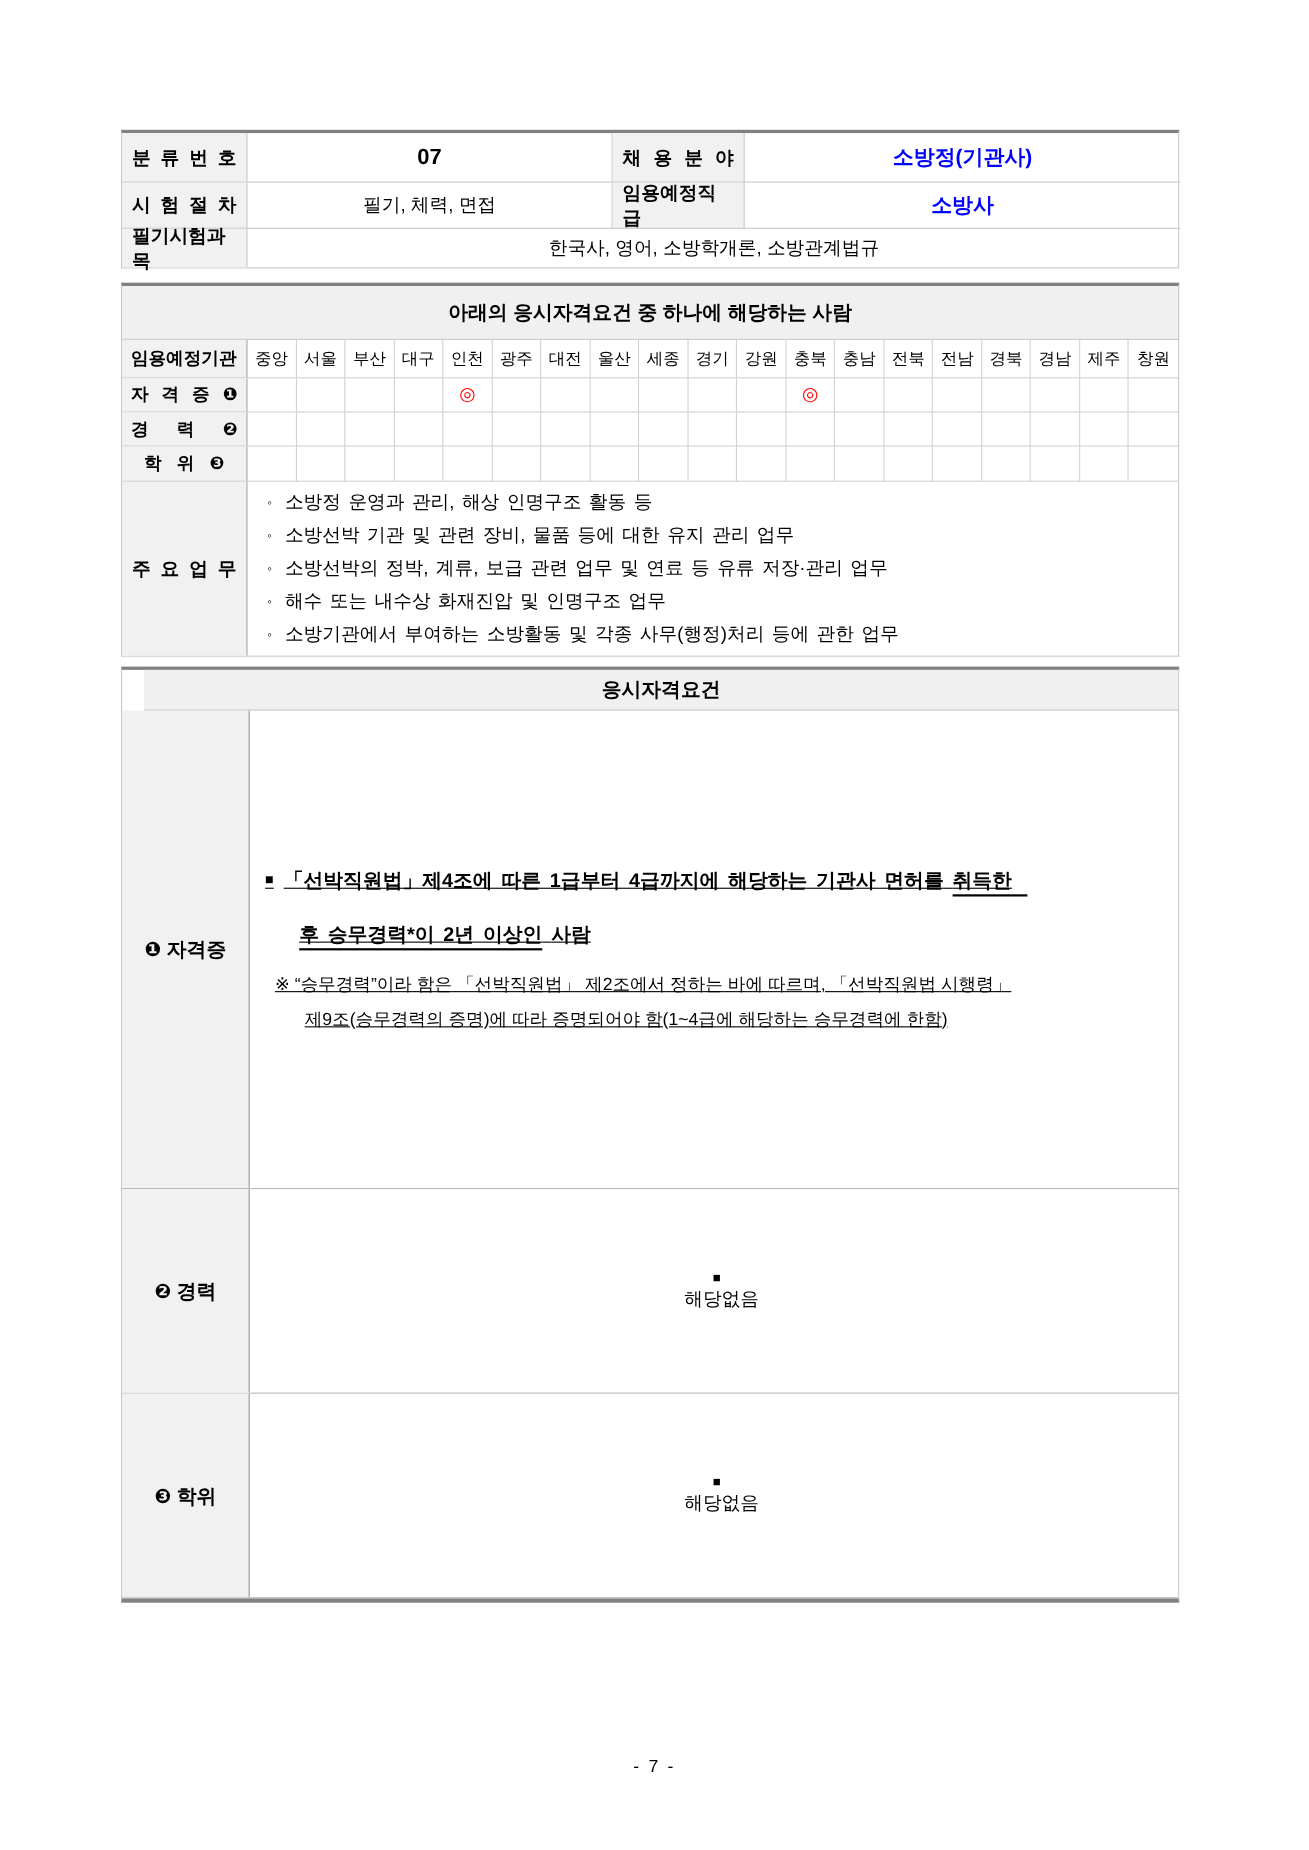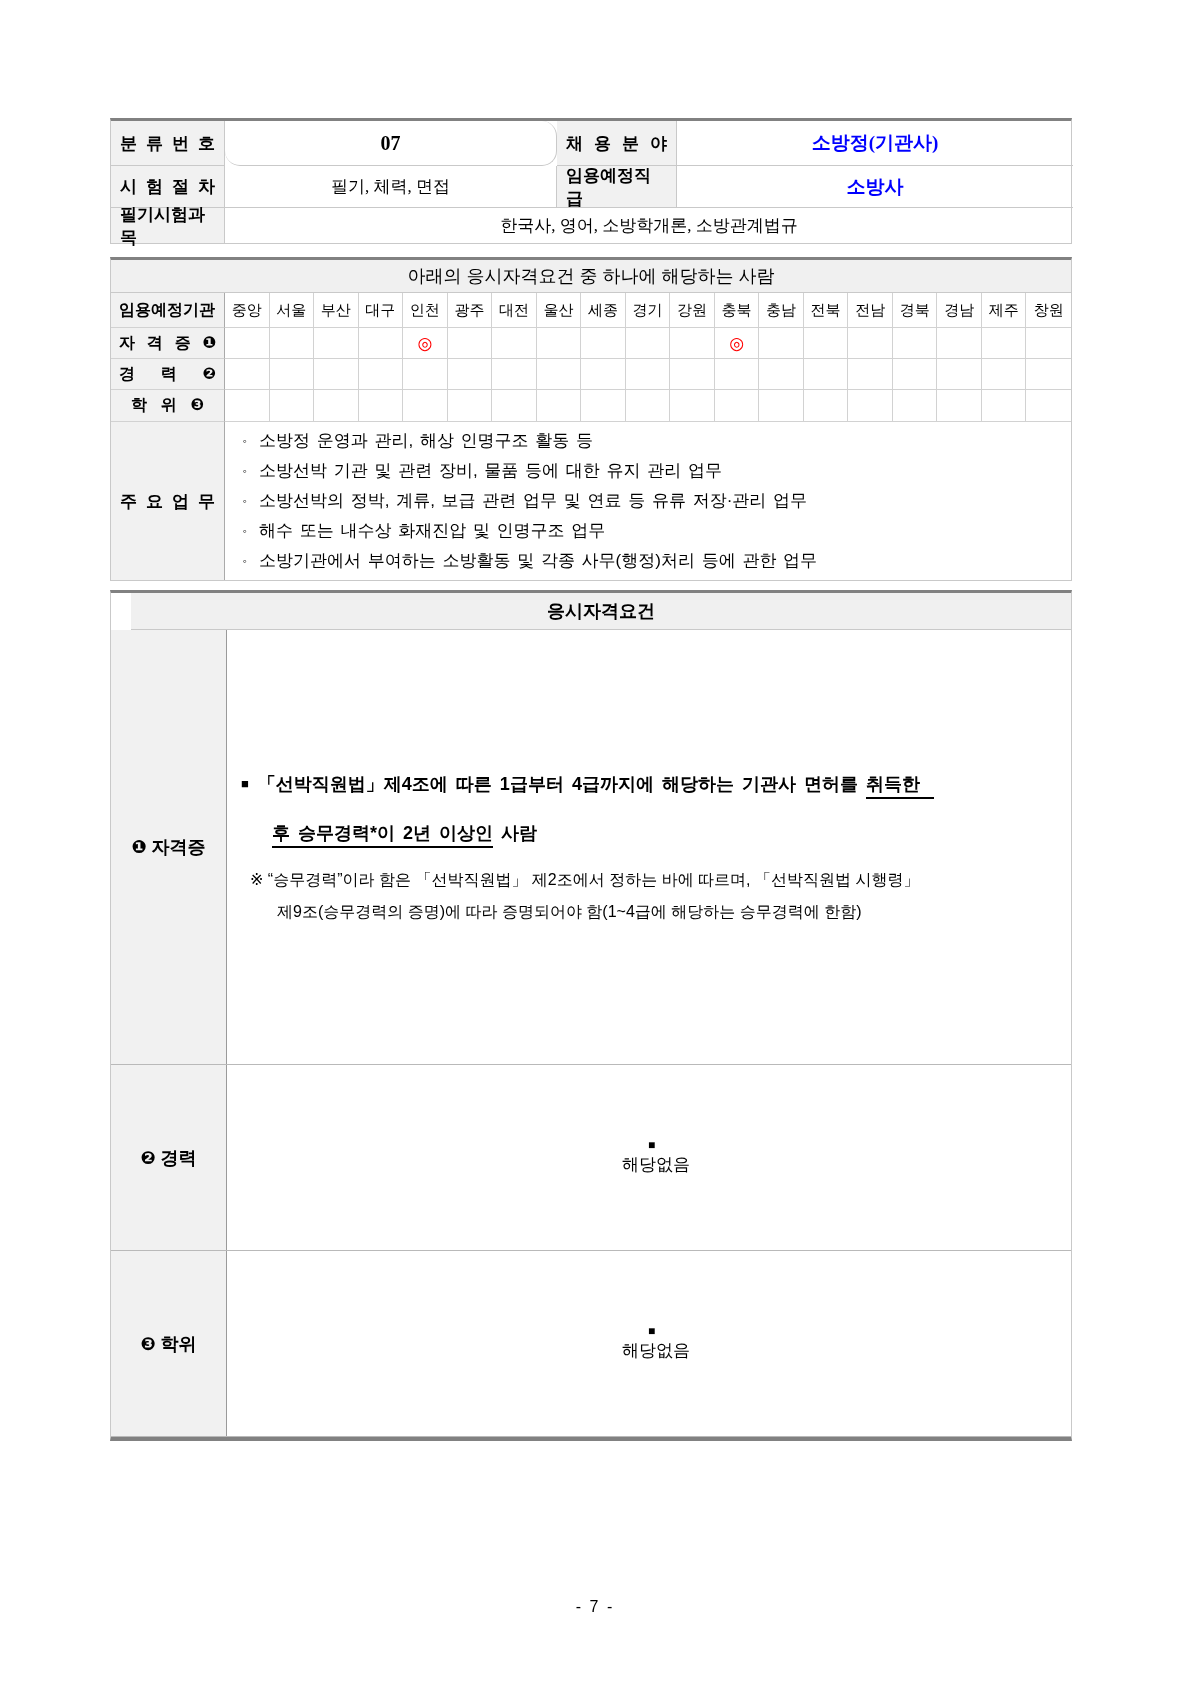--- a/index.html
+++ b/index.html
@@ -26,44 +26,44 @@
     grid-template-columns: 114px 332px 120px 396px;
     grid-template-rows: 45px 42px 35px;
     border-top: 3px solid var(--thick);
     border-left: 1px solid var(--thin);
     border-right: 1px solid var(--thin);
     border-bottom: 1px solid var(--thin);
   }
   .info > div {
     border-right: 1px solid var(--thin);
     border-bottom: 1px solid var(--thin);
-    display: flex; align-items: center; justify-content: center; font-family: Liberation Serif, serif;
+    display: flex; align-items: center; justify-content: center;
   }
   .info > div:nth-child(4n), .info .last-col { border-right: none; }
   .info .row3 { border-bottom: none; }
   .lab { background: var(--labelbg); font-weight: bold; font-size: 17px; }
   .lab span { width: 100%; text-align: justify; text-align-last: justify; padding: 0 9px; }
-  .val-num { font-weight: bold; font-size: 20px; border-radius: 15px; }
+  .val-num { font-weight: bold; font-size: 20px; }
   .val-blue { color: var(--accent-blue); font-weight: bold; font-size: 19px; }
   .val-plain { font-size: 17px; }
   .span3 { grid-column: 2 / 5; }
 
   .gap1 { height: 13px; }
   .gap2 { height: 9px; }
 
   
   .band {
     border-top: 3px solid var(--thick);
     border-left: 1px solid var(--thin);
     border-right: 1px solid var(--thin);
     border-bottom: 1px solid var(--thin);
     background: #f0f0f0;
-    height: 36px;
-    display: flex; align-items: center; justify-content: center;
-    font-weight: normal; font-size: 18px;
+    height: 52px;
+    display: flex; align-items: center; justify-content: center;
+    font-weight: bold; font-size: 18px;
   }
 
   
   .rgrid {
     display: grid;
     grid-template-columns: 114px repeat(19, 1fr);
     grid-template-rows: 35px 31px 31px 32px;
     border-left: 1px solid var(--thin);
     border-right: 1px solid var(--thin);
   }
@@ -124,21 +124,21 @@
     width: 116px; background: var(--labelbg);
     border-right: 1px solid #9a9a9a;
     display: flex; align-items: center; justify-content: center;
     font-weight: bold; font-size: 18px;
   }
   .req-body { flex: 1; display: flex; flex-direction: column; justify-content: center; }
   .h-cert { height: 435px; }
   .h-mid { height: 186px; }
   .h-remarks { height: 112px; }
 
-  .cert-body { padding: 0 12px 0 14px; }
+  .cert-body { padding: 0 12px 0 14px; text-decoration: underline; }
   .sq { font-size: 13px; margin-right: 9px; position: relative; top: -2px; }
   .cert-line1 { font-size: 18px; font-weight: bold; word-spacing: 3px; }
   .ul { border-bottom: 2px solid #000; padding-bottom: 3px; }
   .ul-pad { padding-right: 14px; }
   .cert-line2 { font-size: 18px; font-weight: bold; margin-top: 25px; padding-left: 31px; word-spacing: 3px; }
   .cert-note { margin-top: 24px; font-size: 16px; padding-left: 9px; line-height: 1.35; }
   .cert-note .n2 { padding-left: 27px; margin-top: 10px; }
 
   .simple-body { padding-left: 14px; font-size: 17px; display: flex; align-items: center; }
   .simple-body .sq { font-size: 12px; top: -1px; }

